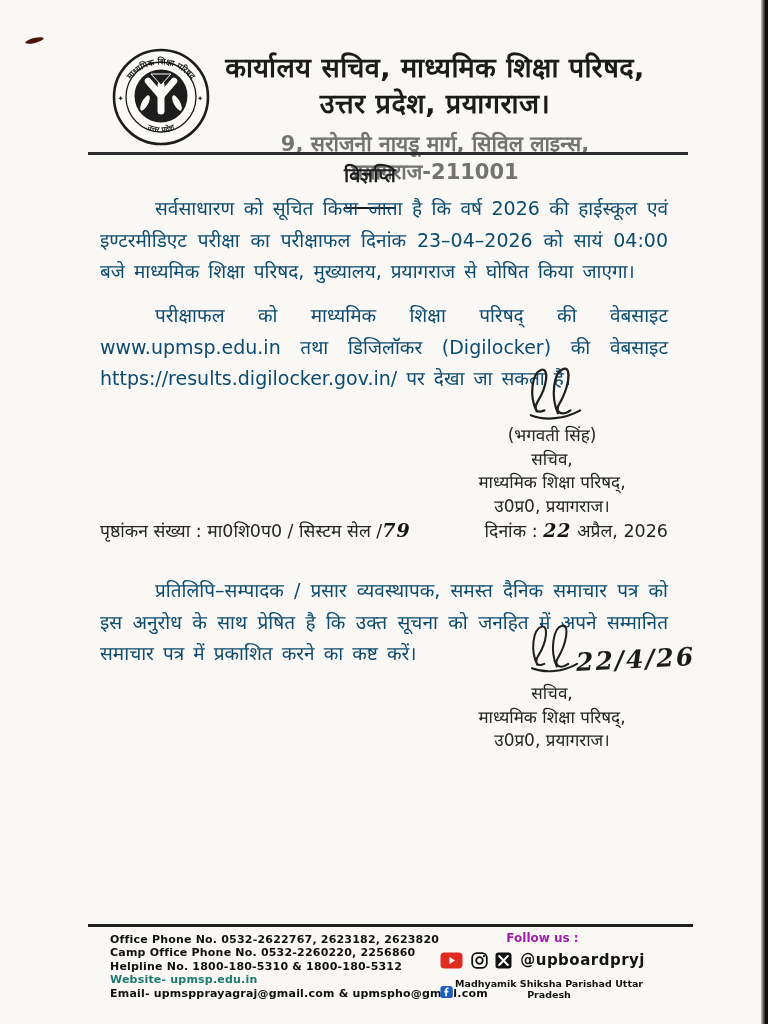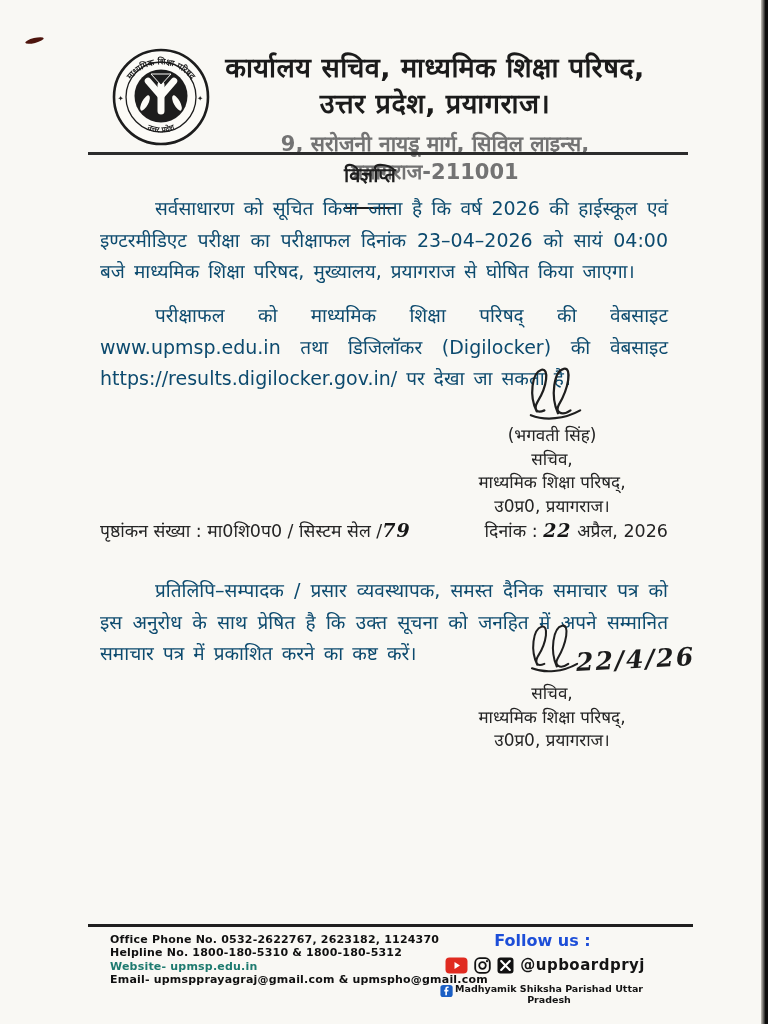--- a/index.html
+++ b/index.html
@@ -67,24 +67,24 @@
   }
   
   .rule-footer { position:absolute; left:88px; top:924px; width:605px; height:3px; background:#1f1f1f; }
   .footer-left {
     position:absolute; left:110px; top:933px;
     font-size:11px; font-weight:bold; line-height:13.4px; color:#101010;
     letter-spacing:0.2px;
   }
   .footer-left .website-line { color:#1e7a6f; }
   .footer-right { position:absolute; left:440px; top:931px; width:205px; text-align:center; }
-  .follow-label { font-size:16px; font-weight:bold; color:#1d4ed8; }
-  .social-row { display:flex; align-items:center; justify-content:flex-end; gap:6px; margin-top:6px; }
+  .follow-label { font-size:12px; font-weight:bold; color:#a21caf; }
+  .social-row { display:flex; align-items:center; justify-content:space-between; gap:6px; margin-top:6px; }
   .handle { font-size:15px; font-weight:bold; color:#141414; letter-spacing:0.5px; }
-  .fb-row { display:flex; align-items:flex-start; justify-content:center; margin-top:9px; }
+  .fb-row { display:flex; align-items:flex-end; justify-content:center; margin-top:9px; }
   .fb-name { font-size:9.5px; font-weight:bold; color:#141414; }
   .icon-badge { display:inline-block; }
 </style>
 </head>
 <body>
 
 <div class="scan-edge-right"></div>
 <div class="red-mark"></div>
 
 <svg class="logo" viewBox="0 0 100 100">
@@ -158,21 +158,22 @@
 <div class="sig2-date">22/4/26</div>
 <div class="sig-block sig2">
   <div>सचिव,</div>
   <div>माध्यमिक शिक्षा परिषद्,</div>
   <div>उ0प्र0, प्रयागराज।</div>
 </div>
 
 <div class="rule-footer"></div>
 
 <div class="footer-left">
-  <div>Office Phone No. 0532-2622767, 2623182, 1124370</div>
+  <div>Office Phone No. 0532-2622767, 2623182, 2623820</div>
+  <div>Camp Office Phone No. 0532-2260220, 2256860</div>
   <div>Helpline No. 1800-180-5310 &amp; 1800-180-5312</div>
   <div class="website-line">Website- upmsp.edu.in</div>
   <div>Email- upmspprayagraj@gmail.com &amp; upmspho@gmail.com</div>
 </div>
 
 <div class="footer-right">
   <div class="follow-label">Follow us :</div>
   <div class="social-row">
     <svg class="icon-badge" width="23" height="17" viewBox="0 0 23 17">
       <rect x="0.5" y="0.5" width="22" height="16" rx="4" fill="#e02b20"></rect>

